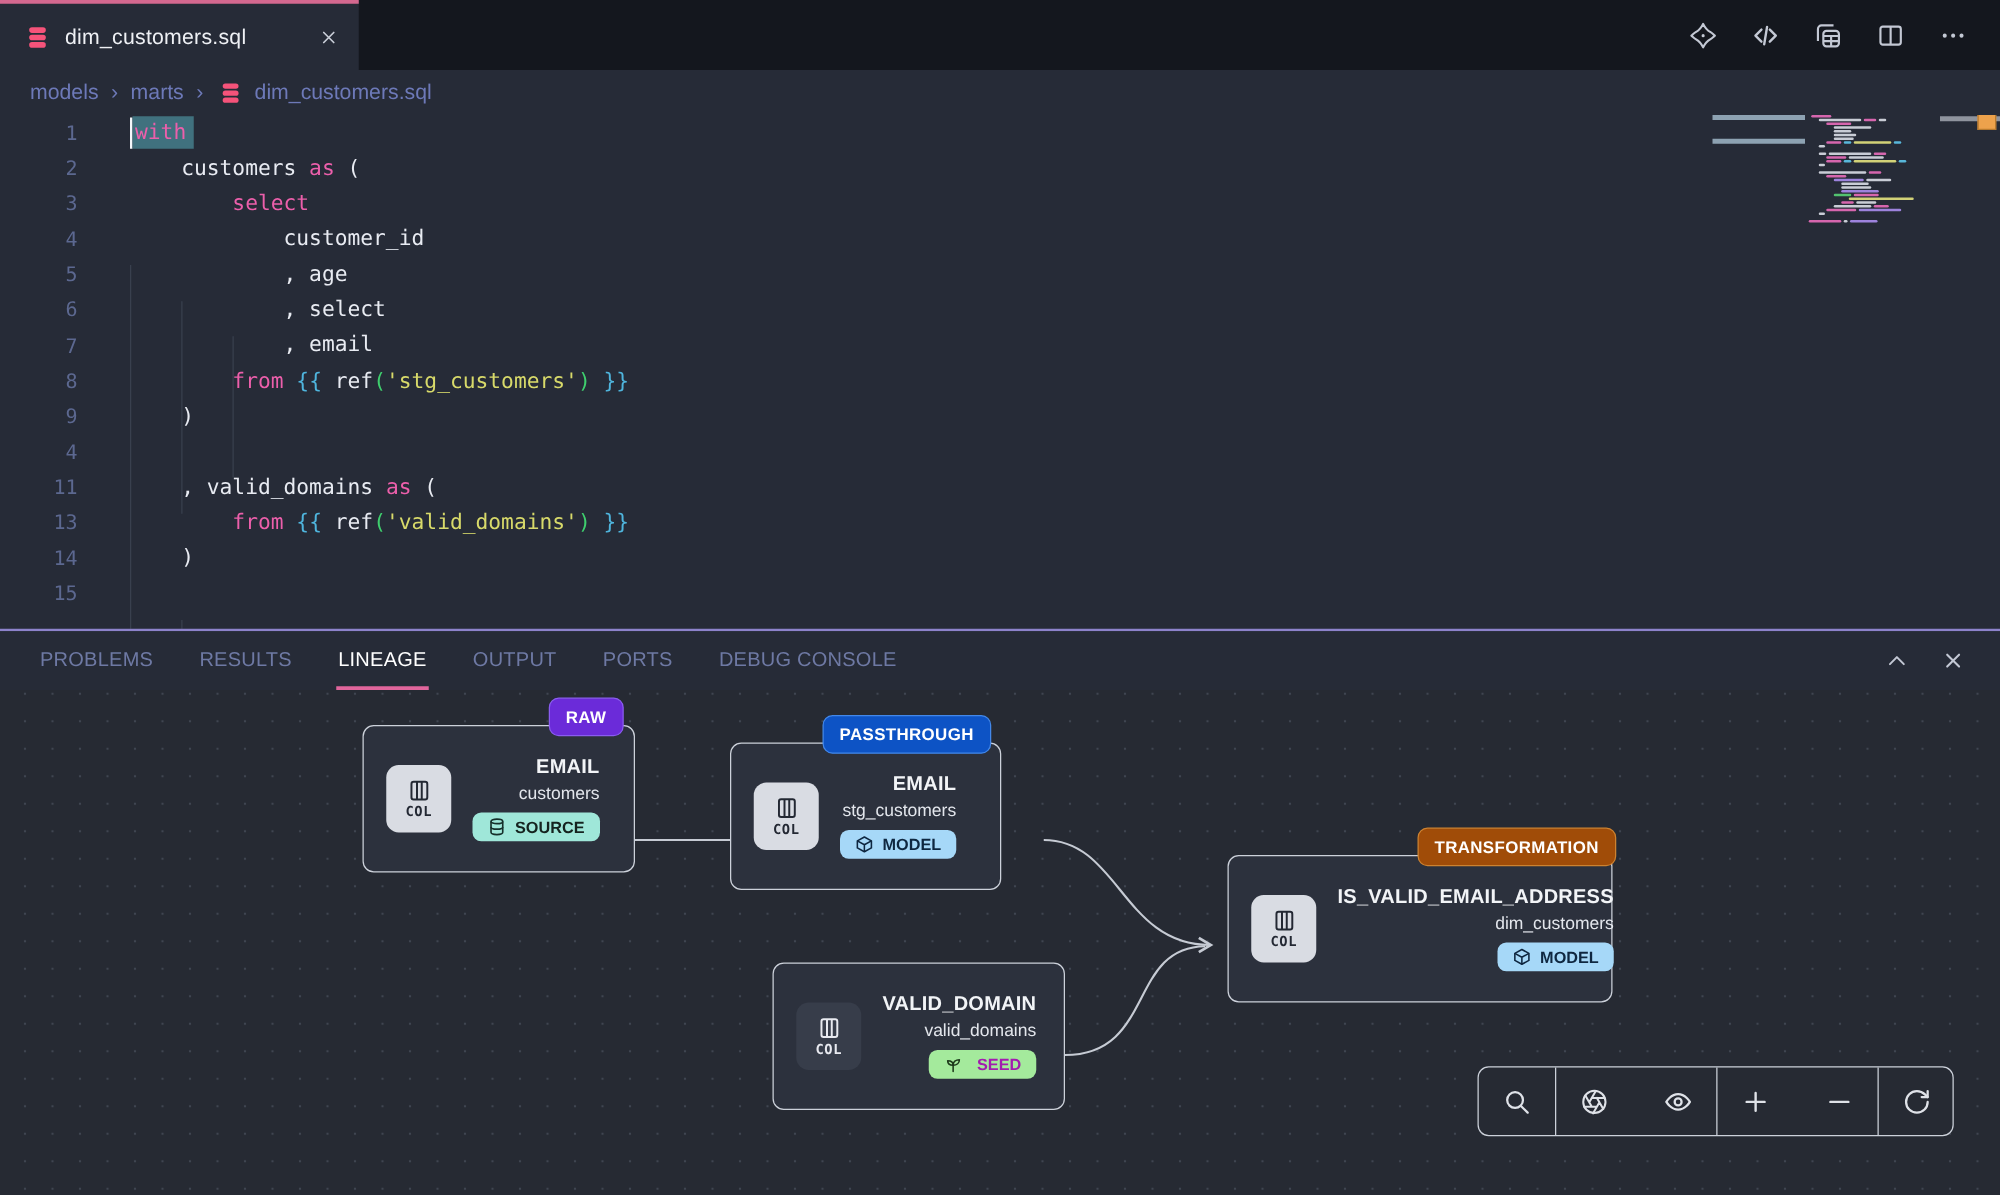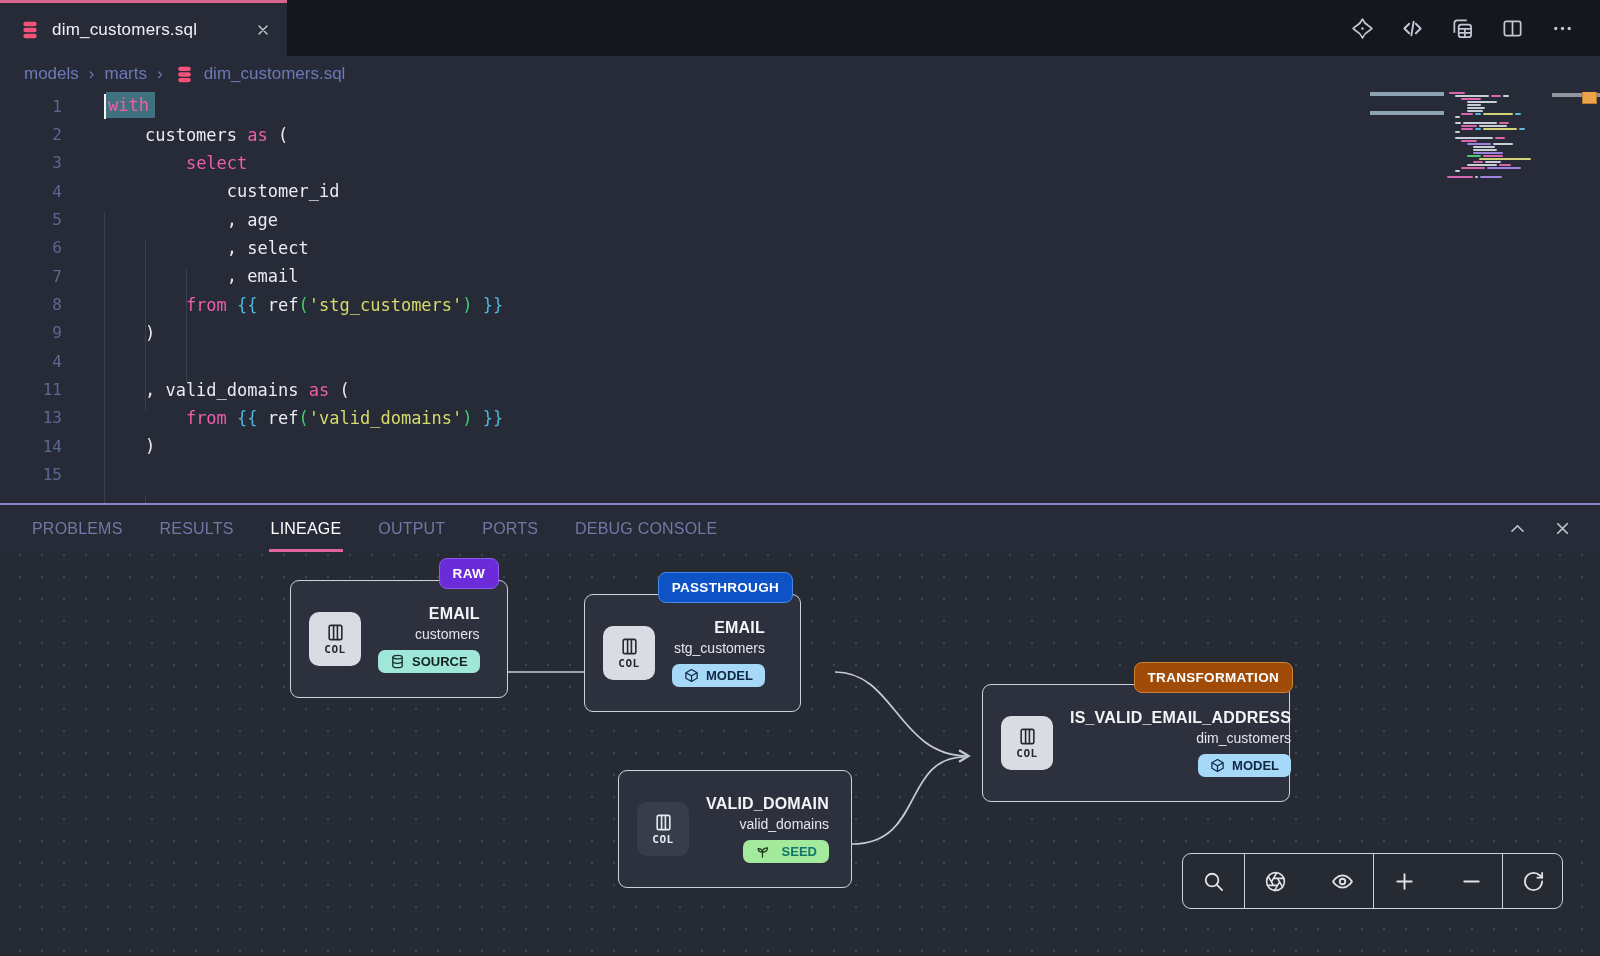--- a/index.html
+++ b/index.html
@@ -67,21 +67,21 @@
   .chip.dark { background:#373d4a; color:#e8eaf0; }
   .chip svg { width:19px; height:19px; }
   .chip-label { font-size:11px; font-weight:bold; font-family:"DejaVu Sans Mono", monospace; letter-spacing:.5px; margin-top:1px; }
   .node-text { display:flex; flex-direction:column; align-items:flex-end; }
   .node-title { color:#f2f4f7; font-size:16px; font-weight:bold; letter-spacing:.2px; }
   .node-sub { color:#e3e6ec; font-size:14px; margin-top:3px; }
   .type-badge { display:inline-flex; align-items:center; gap:7px; border-radius:7px; padding:4px 12px; font-size:13px; font-weight:bold; margin-top:8px; color:#15231f; }
   .type-badge svg { width:15px; height:15px; }
   .type-source { background:#9fe7d9; }
   .type-model { background:#a6d8f8; color:#0f2740; }
-  .type-seed { background:#a4ea9c; color:#0f766e;gap:12px; }
+  .type-seed { background:#a4ea9c; color:#a21caf;gap:12px; }
   .top-badge { position:absolute; top:-23px; height:31px; display:flex; align-items:center; padding:0 13px; border-radius:8px; color:#fff; font-size:13.5px; font-weight:bold; letter-spacing:.3px; }
   .badge-raw { background:#6b2bd9; border:1.5px solid #8a5cf0; right:8px; }
   .badge-passthrough { background:#0d53c5; border:1.5px solid #4388ea; right:7px; }
   .badge-transformation { background:#a04c08; border:1.5px solid #cd8230; right:-4px; }
 
   .lineage-toolbar { position:absolute; left:1182px; top:301px; width:381px; height:56px; border:1.5px solid #ccd1da; border-radius:9px; display:flex; background:#262a33; }
   .tb-group { display:flex; align-items:center; justify-content:center; gap:44px; padding:0 19px; border-left:1.5px solid #ccd1da; }
   .tb-group:first-child { border-left:none; }
   .tb-btn { width:23px; height:23px; color:#dfe2e8; cursor:pointer; display:inline-flex; }
   .tb-btn svg { width:100%; height:100%; }

